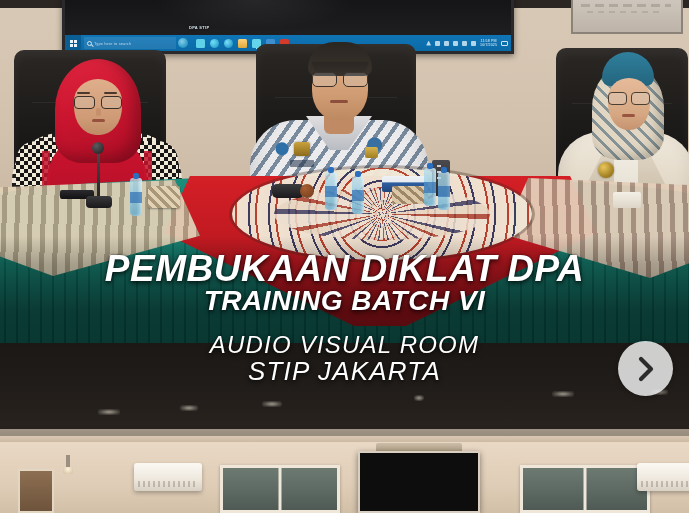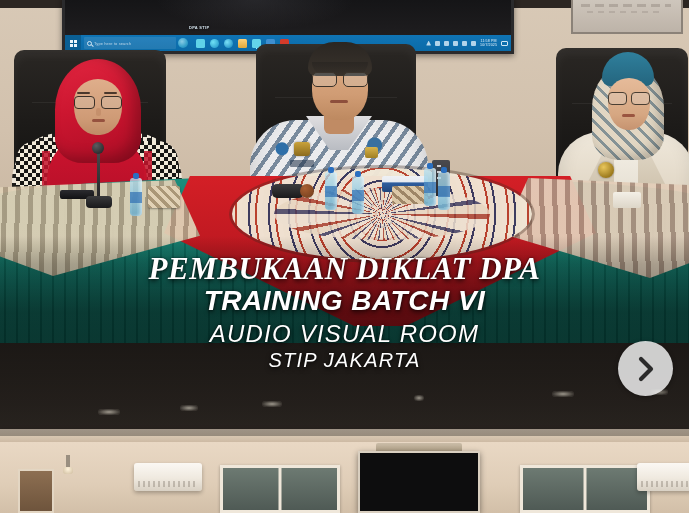--- a/index.html
+++ b/index.html
@@ -539,41 +539,40 @@
     position:absolute; left:0; top:252px; width:689px;
     text-align:center;
     color:#ffffff;
     font-style:italic;
     font-weight:bold;
     letter-spacing:.6px;
     text-shadow:0 2px 5px rgba(0,0,0,.75), 0 0 2px rgba(0,0,0,.6);
     pointer-events:none;
   }
   .cap-l1 {
-    font-size:31px; line-height:33px;
+    font-size:37px; line-height:33px;
     letter-spacing:.5px;
-    font-family:Liberation Serif, serif;
   }
   .cap-l2 {
     font-size:31px; line-height:33px;
     letter-spacing:.5px;
   }
   .cap-l3 {
     font-size:28px; line-height:32px;
     letter-spacing:.5px;
   }
   .cap-l4 {
     font-size:24px; line-height:27px;
     font-weight:normal;
     letter-spacing:1.2px;
-    margin-top:3px;
+    margin-top:14px;
     text-align:center;
   }
   .cap-l5 {
-    font-size:20px; line-height:27px;
+    font-size:26px; line-height:27px;
     font-weight:normal;
     letter-spacing:1.2px;
   }
   .cap-l6 {
     font-size:21px; line-height:26px;
     letter-spacing:.8px;
     margin-top:6px;
   }
   .cap-l6 .sup {
     font-size:11px;

